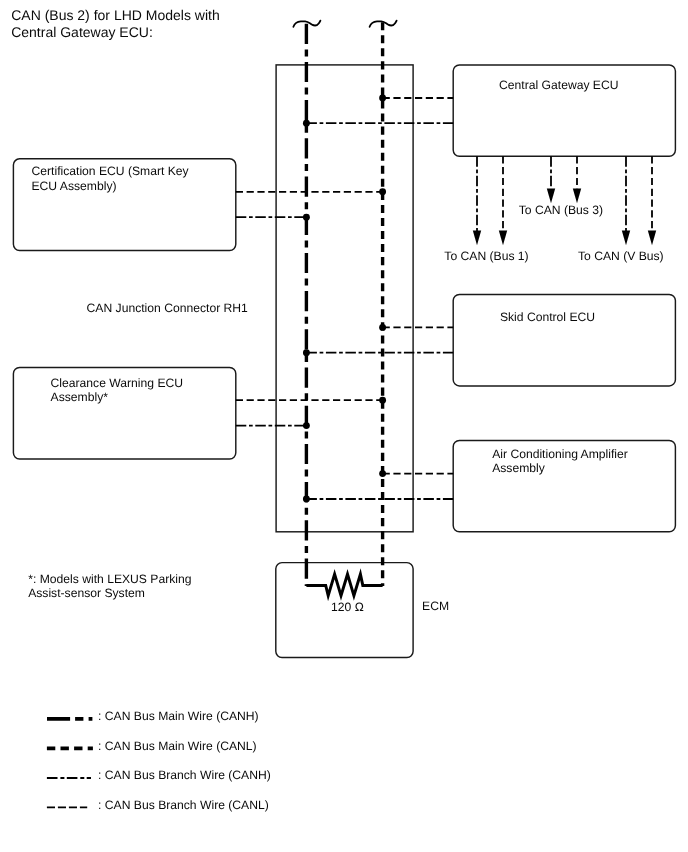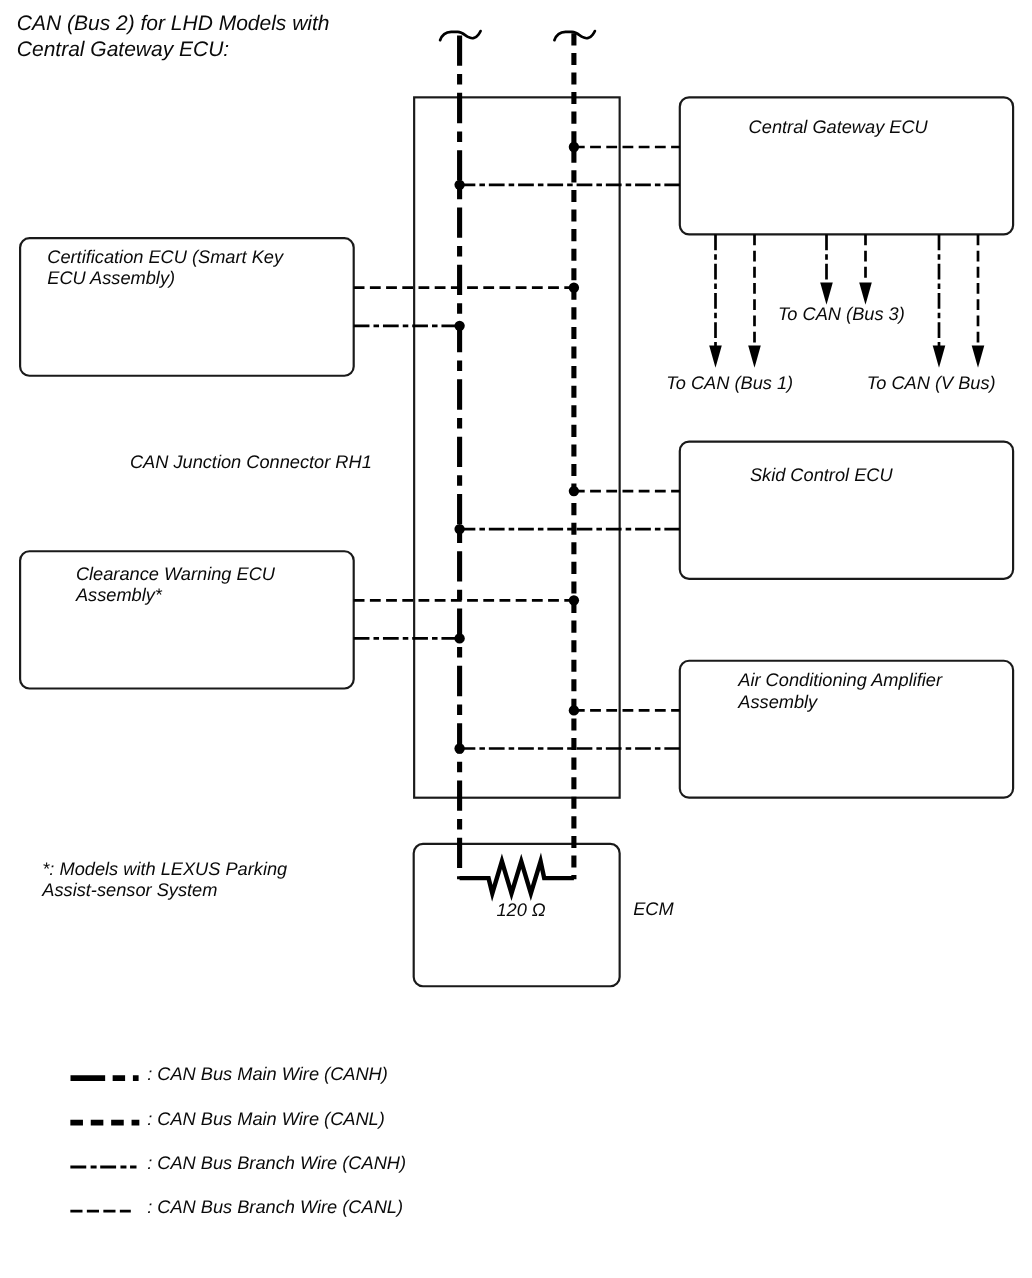--- a/index.html
+++ b/index.html
@@ -1,18 +1,18 @@
 <!DOCTYPE html>
 <html><head>
 <meta charset="utf-8">
 <style>
   html,body{margin:0;padding:0;background:#ffffff;}
   body{width:688px;height:852px;overflow:hidden;font-family:"Liberation Sans",sans-serif;color:#000;
        -webkit-font-smoothing:antialiased;text-rendering:geometricPrecision;}
-  #root{position:relative;width:688px;height:852px;font-style:italic;}
+  #root{position:relative;width:688px;height:852px;}
   #diagram-svg{position:absolute;left:0;top:0;}
   text{font-family:"Liberation Sans",sans-serif;fill:#0a0a0a;}
 </style>
 </head>
 <body>
 
 <div id="root">
 <svg id="diagram-svg" width="688" height="852" viewBox="0 0 688 852">
   <text x="11.2" y="20" font-size="14.0" text-anchor="start">CAN (Bus 2) for LHD Models with</text>
   <text x="11.2" y="37" font-size="14.0" text-anchor="start">Central Gateway ECU:</text>

